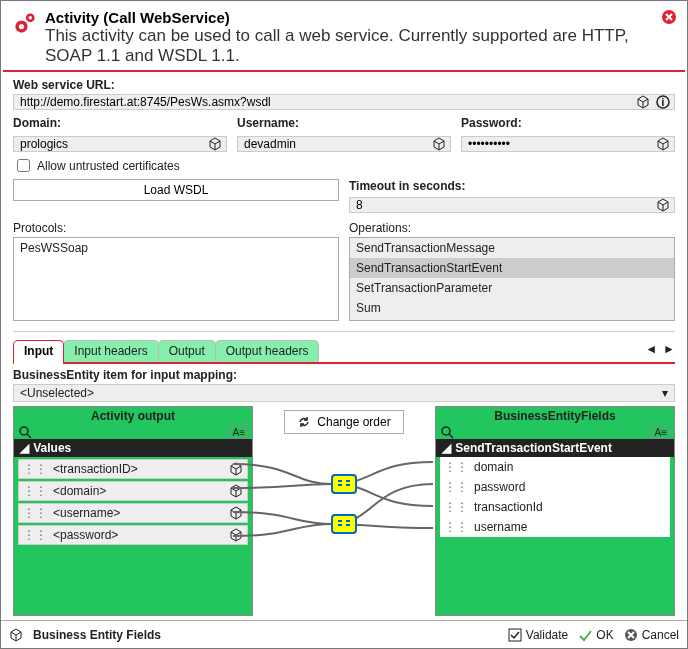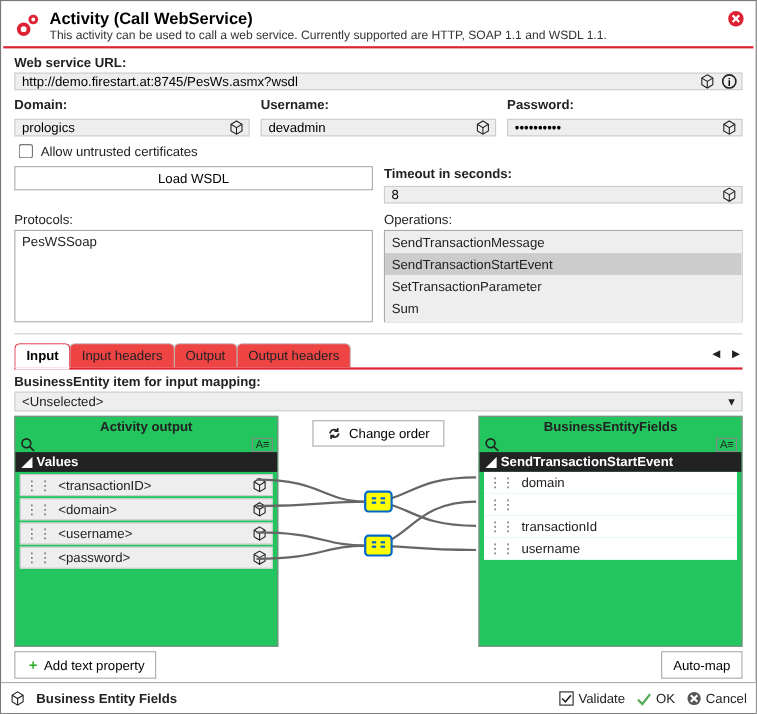--- a/index.html
+++ b/index.html
@@ -1,41 +1,41 @@
 <!DOCTYPE html>
 <html><head>
 <meta charset="utf-8">
 <style>
   * { box-sizing: border-box; font-family: "Segoe UI", Arial, sans-serif; }
   body { margin: 0; padding: 2px; background: #fff; width: 688px; height: 649px; overflow: hidden; font-size: 12px; color: #222; border:1px solid #777;}
   .header { display:flex; align-items:flex-start; padding:6px 8px 4px 8px; border-bottom:2px solid #d23; position:relative;}
   .header .close { position:absolute; right:8px; top:6px; cursor:pointer;}
   .title { color:#000000; font-weight:600; font-size:15px; margin-left:6px;}
-  .subtitle { margin-left:6px; font-size:11px; color:#333;}
+  .subtitle { margin-left:6px; font-size:17px; color:#333;}
   .gear { width:28px; height:28px; flex:none;}
   .section { padding:6px 10px;}
   .lbl { font-weight:600; font-size:12px; margin-bottom:2px;}
   .field { display:flex; align-items:center; background:#eee; border:1px solid #ccc; height:16px; padding:0 4px; gap:6px;}
   .field input { flex:1; background:transparent; border:0; outline:0; font-size:12px;}
   .row { display:flex; gap:10px; align-items:flex-end;}
   .col { flex:1; display:flex; flex-direction:column; gap:4px;}
   .chk-row { display:flex; align-items:center; gap:4px; padding:4px 10px 0 10px;}
   .btn { background:#fff; border:1px solid #aaa; padding:3px 12px; cursor:pointer; font-size:12px;}
   .wide-btn { min-width:160px; text-align:center;}
   .half-row { display:flex; gap:10px; padding:4px 10px;}
   .half-row > div { flex:1; display:flex; flex-direction:column; gap:2px;}
   .listbox { background:#fff; border:1px solid #aaa; height:84px; overflow:hidden auto; font-size:12px; position:relative;}
   .listbox .item { padding:3px 6px; border-bottom:0; cursor:pointer;}
   .listbox .sel { background:#ddd;}
   .listbox.ops { background:#eee;}
   .listbox.ops .item { background:#eee;}
   .listbox.ops .item.sel { background:#ccc;}
   .tabs { position:relative; margin:8px 10px 0 10px;}
   .tabs-bar { display:flex; align-items:flex-end; gap:0; border-bottom:2px solid #d23;}
-  .tab { padding:3px 10px 4px 10px; border:1px solid #bbb; border-bottom:none; border-radius:5px 5px 0 0; background:#ef4444; margin-right:-1px; cursor:pointer; font-size:12px;}
+  .tab { padding:3px 10px 4px 10px; border:1px solid #bbb; border-bottom:none; border-radius:5px 5px 0 0; background:#86efac; margin-right:-1px; cursor:pointer; font-size:12px;}
   .tab.active { background:#fff; border-color:#d23; position:relative; z-index:2; color:#000; font-weight:600;}
   .tab.active::after { content:""; position:absolute; left:0; right:0; bottom:-2px; height:2px; background:#fff;}
   .tabs-nav { position:absolute; right:0; top:2px; display:flex; gap:6px;}
   .subhead { padding:4px 10px 0 10px; font-weight:600;}
   .dropdown { margin:2px 10px 4px 10px; background:#eee; border:1px solid #ccc; height:18px; display:flex; align-items:center; justify-content:space-between; padding:0 6px; cursor:pointer;}
   .maparea { display:flex; gap:0; margin:0 10px; height:210px;}
   .panel { width:240px; border:1px solid #888; display:flex; flex-direction:column; background:#22c55e;}
   .panel-title { text-align:center; font-weight:600; padding:2px 0;}
   .panel-tools { display:flex; align-items:center; justify-content:space-between; padding:0 4px;}
   .magnify { width:14px; height:14px;}
@@ -313,20 +313,21 @@
         <span>◢</span>
         <span>SendTransactionStartEvent</span>
       </div>
     <div id="right-rows">
         <div class="val-row" style="background: rgb(255, 255, 255); border: 0px; margin: 0px 4px;">
           <span class="drag">⋮⋮</span>
           <span class="txt">domain</span>
         </div>
         <div class="val-row" style="background: rgb(255, 255, 255); border: 0px; margin: 0px 4px;">
           <span class="drag">⋮⋮</span>
+          <span class="txt">password</span>
         </div>
         <div class="val-row" style="background: rgb(255, 255, 255); border: 0px; margin: 0px 4px;">
           <span class="drag">⋮⋮</span>
           <span class="txt">transactionId</span>
         </div>
         <div class="val-row" style="background: rgb(255, 255, 255); border: 0px; margin: 0px 4px;">
           <span class="drag">⋮⋮</span>
           <span class="txt">username</span>
         </div>
       </div>

